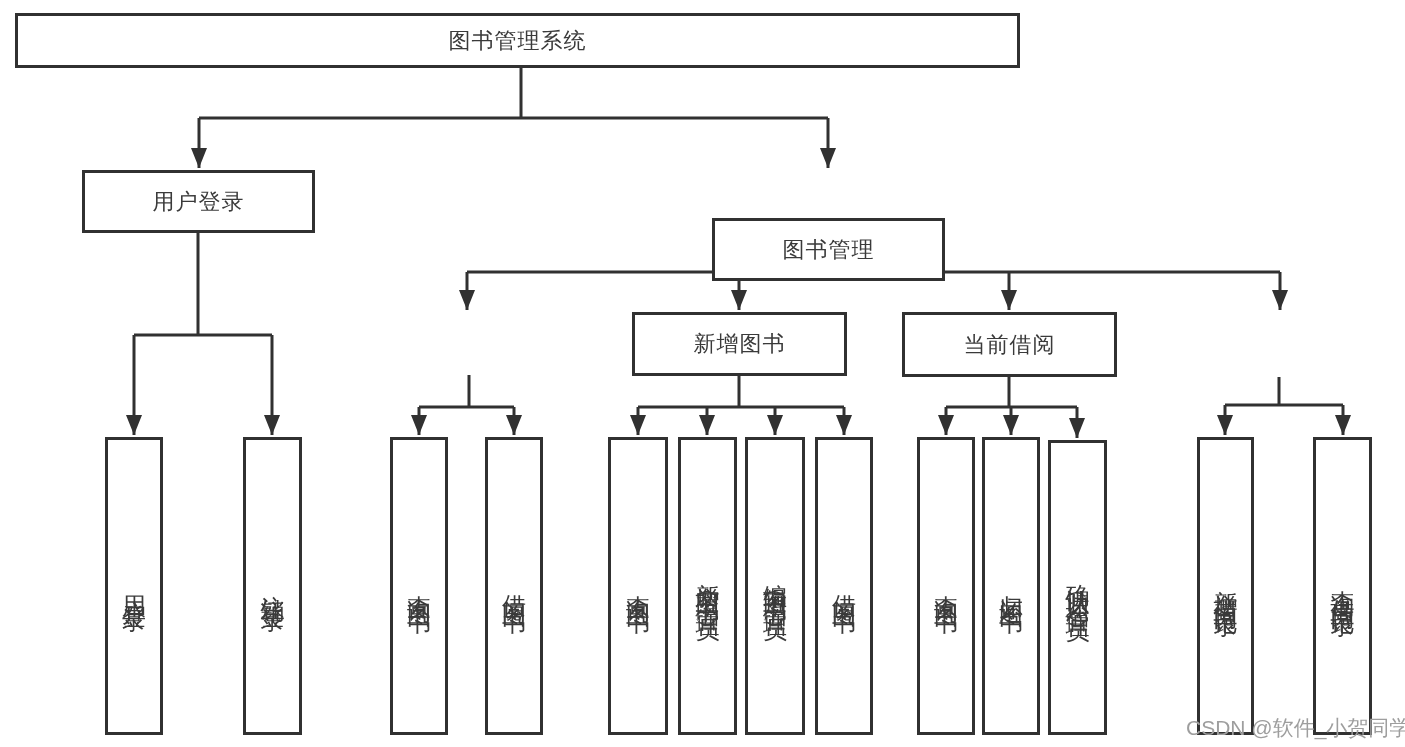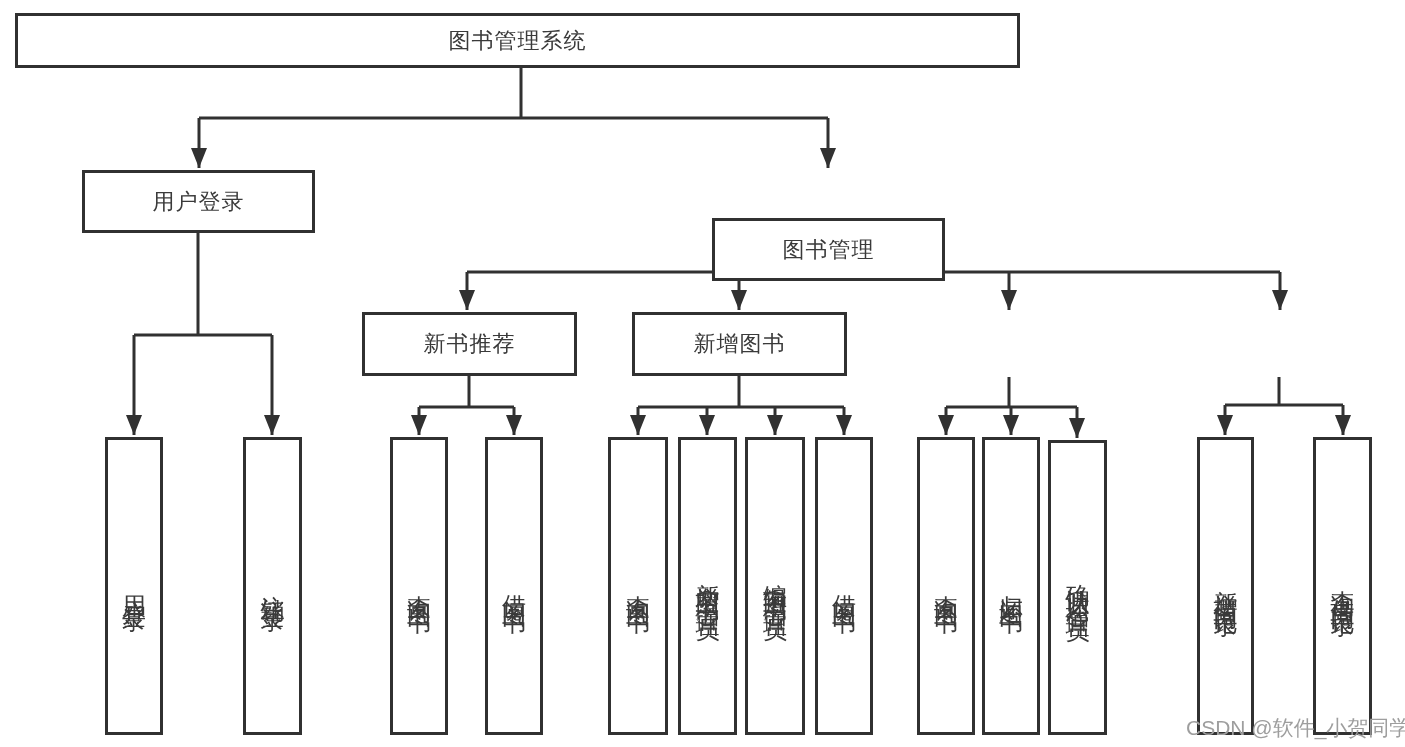--- a/index.html
+++ b/index.html
@@ -102,25 +102,25 @@
     <span>图书管理系统</span>
   </div>
 
   <div class="box h-box" style="left:82px; top:170px; width:233px; height:63px;">
     <span>用户登录</span>
   </div>
   <div class="box h-box" style="left:712px; top:170px; width:233px; height:63px;margin-top:48px;">
     <span>图书管理</span>
   </div>
 
-  <div class="box h-box" style="left:362px; top:312px; width:215px; height:64px;">
-    <span>新书推荐</span>
-  </div>
   <div class="box h-box" style="left:632px; top:312px; width:215px; height:64px;">
     <span>新增图书</span>
+  </div>
+  <div class="box h-box" style="left:902px; top:312px; width:215px; height:65px;">
+    <span>当前借阅</span>
   </div>
 
   <div class="box v-box" style="left:105px; top:437px; width:58px; height:298px;">
     <span>用户登录</span>
   </div>
   <div class="box v-box" style="left:243px; top:437px; width:59px; height:298px;">
     <span>注销登录</span>
   </div>
 
   <div class="box v-box" style="left:390px; top:437px; width:58px; height:298px;">

